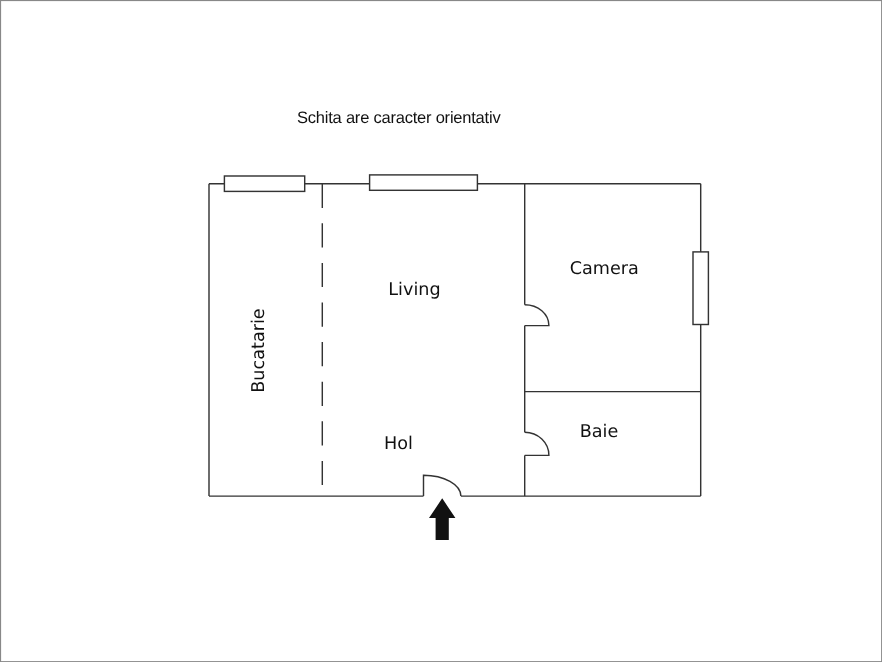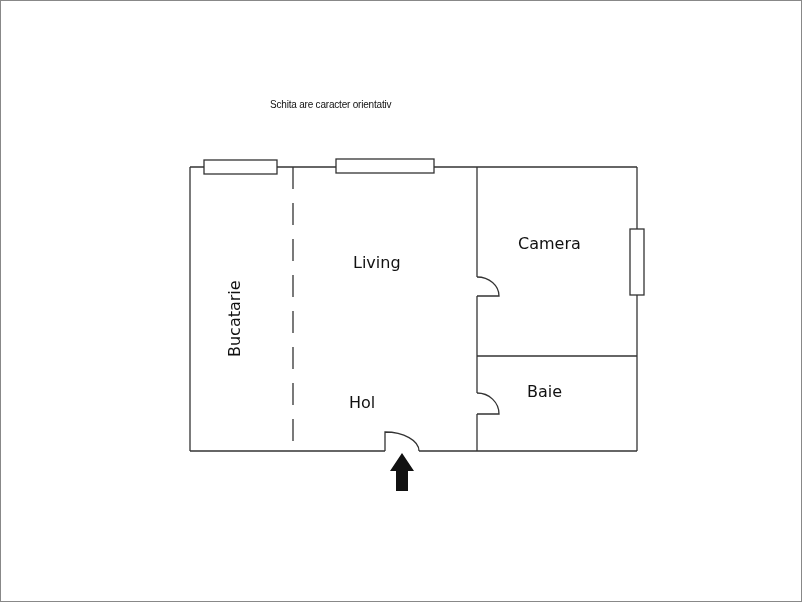--- a/index.html
+++ b/index.html
@@ -1,18 +1,18 @@
 <!DOCTYPE html>
 <html><head>
 <meta charset="utf-8">
 <style>
   html, body { margin: 0; padding: 0; background: #ffffff; }
   body { width: 802px; height: 602px; position: relative; overflow: hidden; font-family: "DejaVu Sans", sans-serif; }
   .frame { position: absolute; left: 0; top: 0; width: 800px; height: 600px; border: 1px solid #888888; }
-  .caption { position: absolute; left: 270px; top: 99px; font-size: 10px; color: #111; font-family: "Liberation Sans", sans-serif; letter-spacing: -0.2px; }
+  .caption { position: absolute; left: 270px; top: 99px; font-size: 15px; color: #111; font-family: "Liberation Sans", sans-serif; letter-spacing: -0.2px; }
   svg { position: absolute; left: 0; top: 0; }
   .label { font-family: "DejaVu Sans", sans-serif; font-size: 16px; fill: #111; }
 </style>
 </head>
 <body>
 
 <div class="frame"></div>
 
 <div class="caption">Schita are caracter orientativ</div>
 

